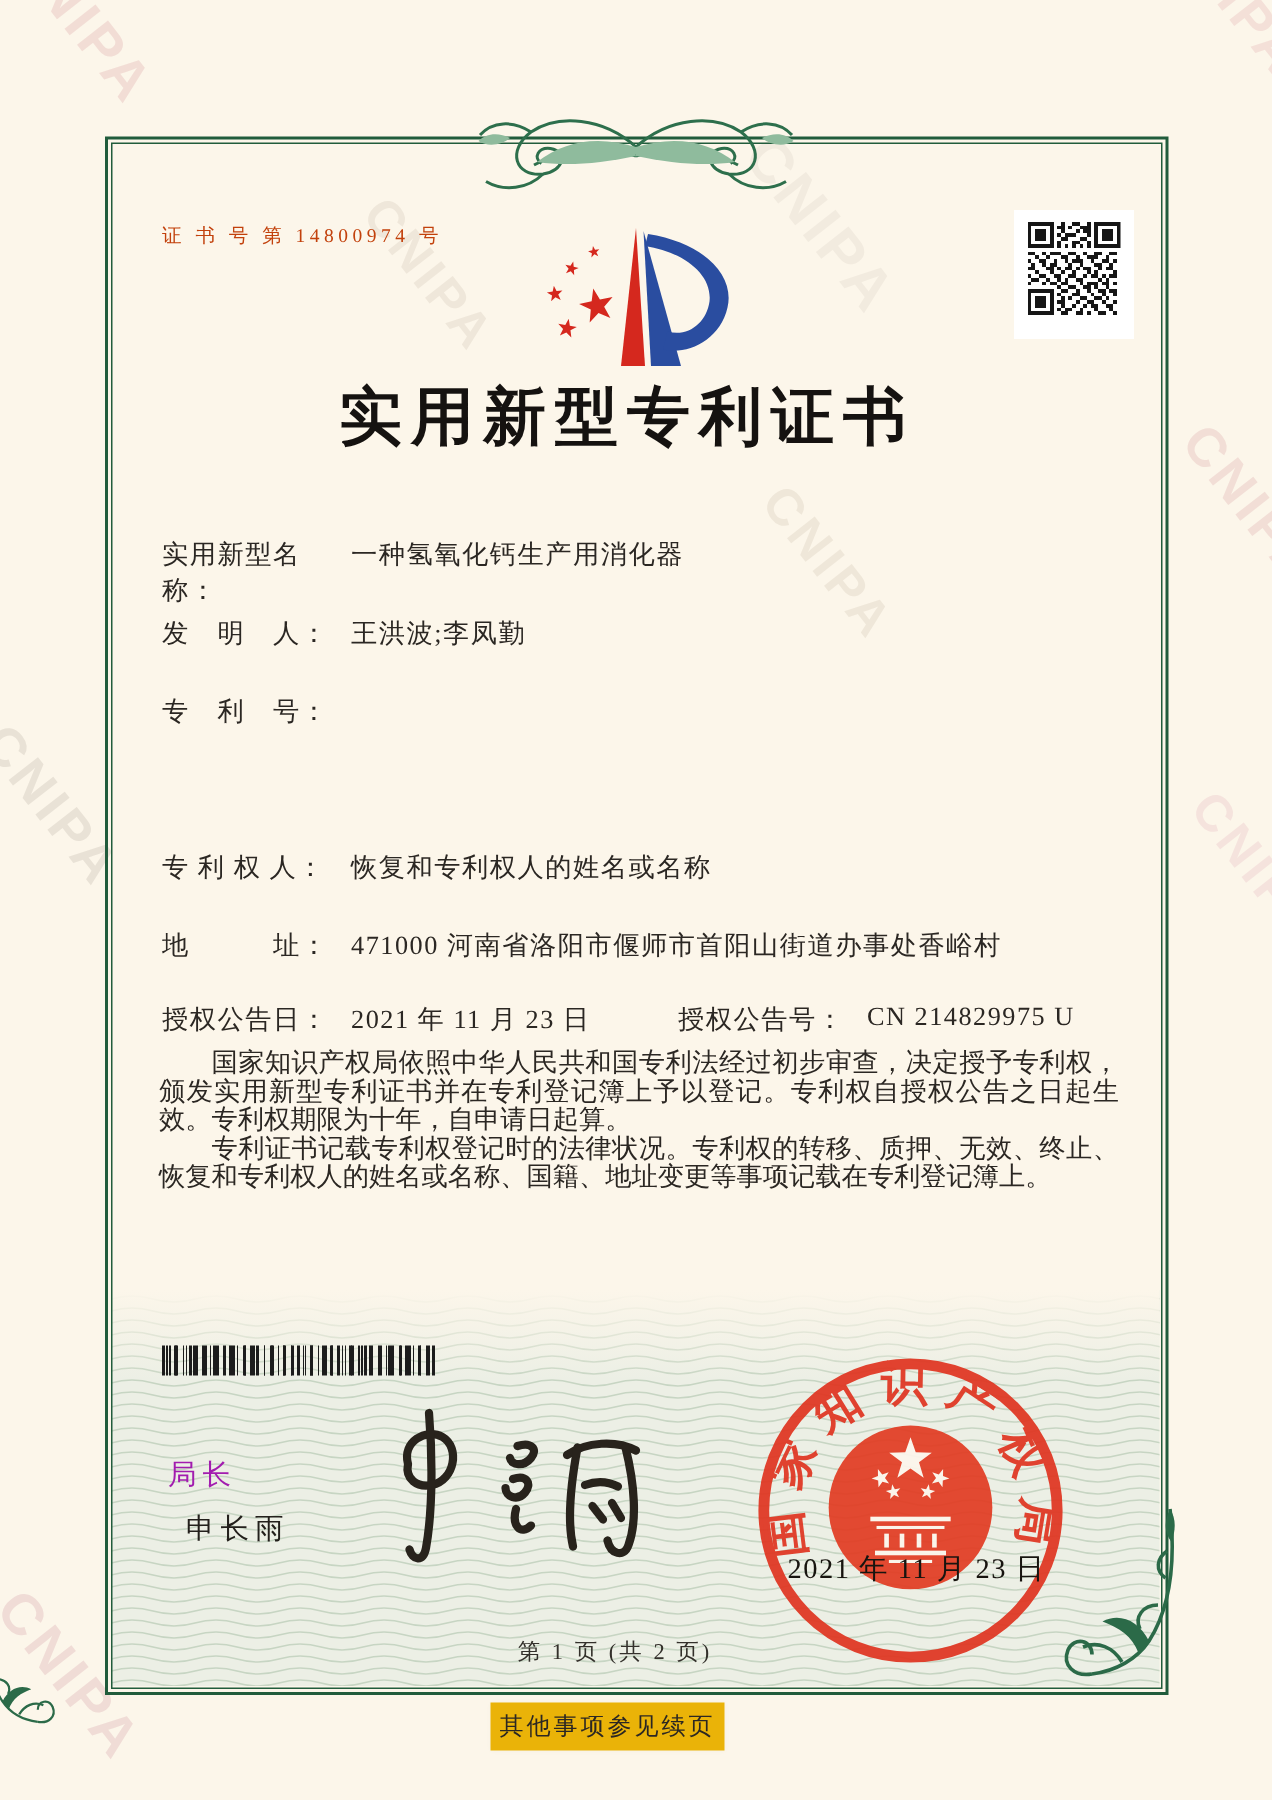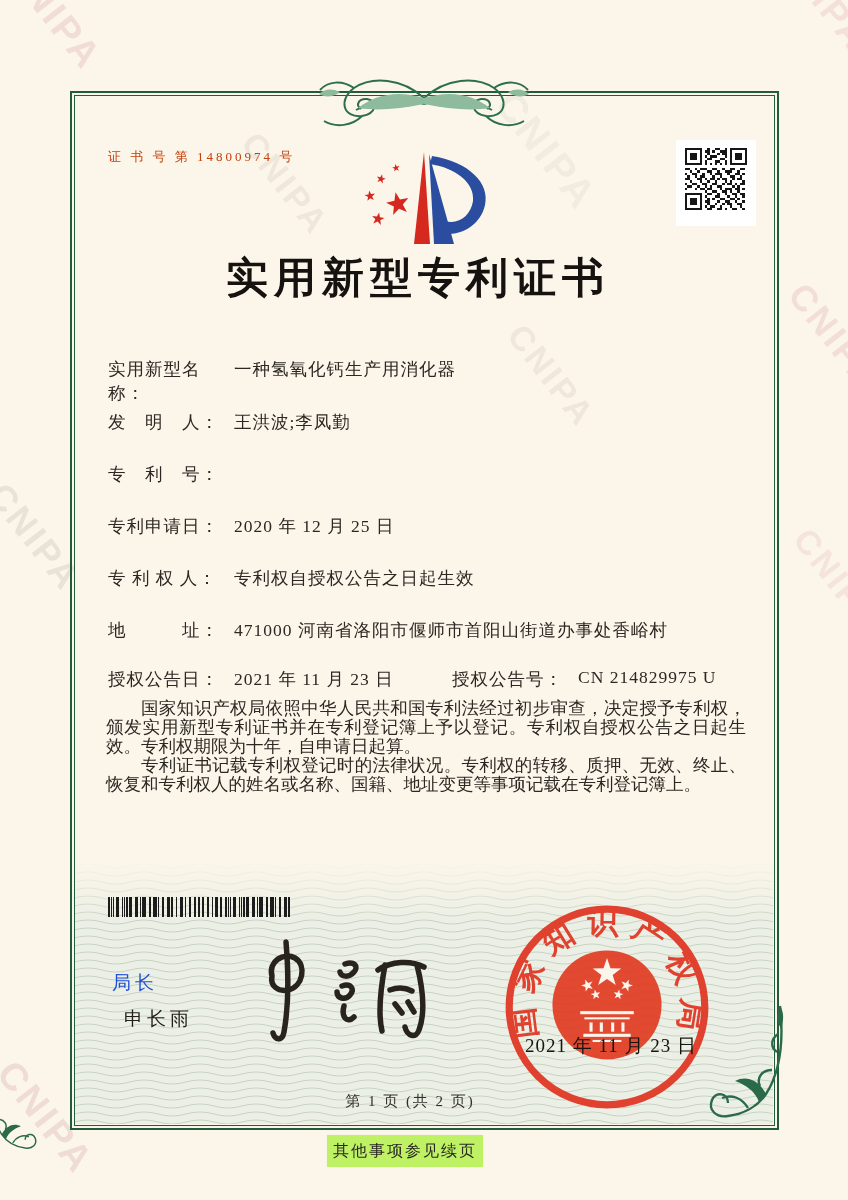--- a/index.html
+++ b/index.html
@@ -38,29 +38,29 @@
   .grantrow .glabel{flex:0 0 126px;letter-spacing:1px;}
   
   .paras{position:absolute;left:106px;top:699px;width:640px;font-size:17.5px;
          line-height:19px;text-align:justify;color:#2b2723;}
   .paras p{margin:0;text-indent:2em;}
   
   .barcode{position:absolute;left:108px;top:897px;width:183px;height:20px;
     background-image:
       repeating-linear-gradient(90deg,#1c1c1c 0 2px,transparent 2px 5px,#1c1c1c 5px 6px,transparent 6px 9px),
       repeating-linear-gradient(90deg,transparent 0 3px,#1c1c1c 3px 4px,transparent 4px 8px,#1c1c1c 8px 10px,transparent 10px 13px);}
-  .signer-title{position:absolute;left:112px;top:970px;font-size:19px;letter-spacing:4px;color:#1d4ed8;}
+  .signer-title{position:absolute;left:112px;top:970px;font-size:19px;letter-spacing:4px;color:#a21caf;}
   .signer-name{position:absolute;left:124px;top:1006px;font-size:19px;letter-spacing:4px;color:#23201c;}
   .sig{position:absolute;left:248px;top:934px;}
   .seal{position:absolute;left:502px;top:902px;width:210px;height:210px;}
   .seal-date{position:absolute;left:516px;top:1033px;width:190px;font-size:19px;
              letter-spacing:1px;color:#17140f;text-align:center;}
   .pageno{position:absolute;left:70px;top:1092px;width:680px;text-align:center;
           font-size:15px;letter-spacing:2px;color:#33302b;}
-  .note{position:absolute;left:327px;top:1135px;width:156px;height:32px;background:#bef264;
+  .note{position:absolute;left:327px;top:1135px;width:156px;height:32px;background:#eab308;
         display:flex;align-items:center;justify-content:center;font-size:16px;
         letter-spacing:2px;color:#2b2723;box-shadow:0 0 4px rgba(0,0,0,0.03);}
   
   .flourish-top{position:absolute;left:294px;top:68px;}
   .flourish-br{position:absolute;left:688px;top:1000px;}
   .flourish-bl{position:absolute;left:50px;top:1076px;transform:scaleX(-1) scale(.62);transform-origin:left top;}
 </style>
 </head>
 <body>
 
@@ -208,27 +208,23 @@
     <span class="flabel">实用新型名称：</span>
     <span class="fvalue">一种氢氧化钙生产用消化器</span>
   </div>
   <div class="row" style="top:410px">
     <span class="flabel">发　明　人：</span>
     <span class="fvalue">王洪波;李凤勤</span>
   </div>
   <div class="row" style="top:462px">
     <span class="flabel">专　利　号：</span>
   </div>
-  <div class="row" style="top:514px">
-    <span class="flabel">专利申请日：</span>
-    <span class="fvalue">2020 年 12 月 25 日</span>
-  </div>
   <div class="row" style="top:566px">
     <span class="flabel">专 利 权 人：</span>
-    <span class="fvalue">专利权自授权公告之日起生效</span>
+    <span class="fvalue">恢复和专利权人的姓名或名称</span>
   </div>
   <div class="row" style="top:618px">
     <span class="flabel">地　　　址：</span>
     <span class="fvalue">471000 河南省洛阳市偃师市首阳山街道办事处香峪村</span>
   </div>
   <div class="row grantrow" style="top:667px">
     <span class="flabel">授权公告日：</span>
     <span class="fvalue">2021 年 11 月 23 日</span>
     <span class="glabel">授权公告号：</span>
     <span class="gpv">CN 214829975 U</span>

